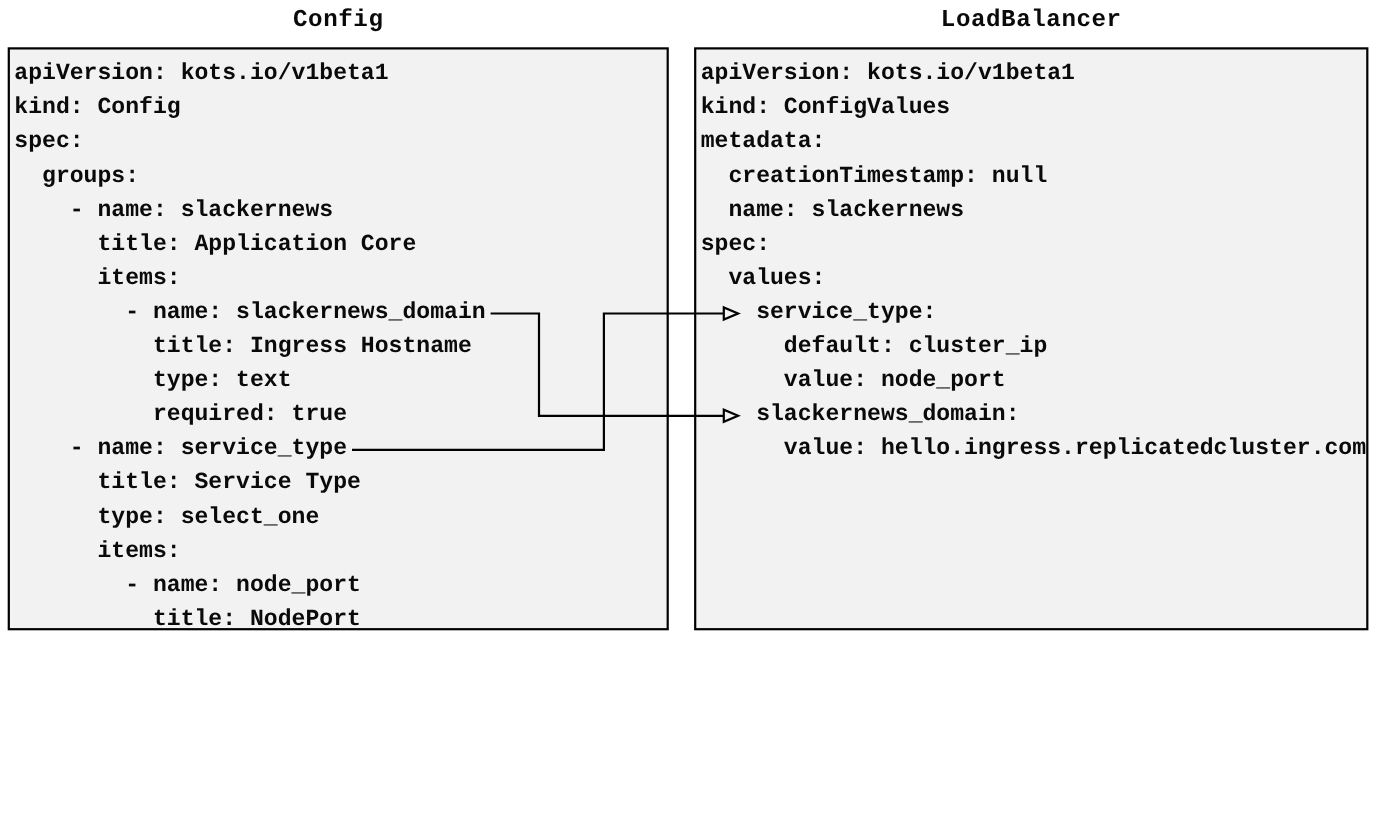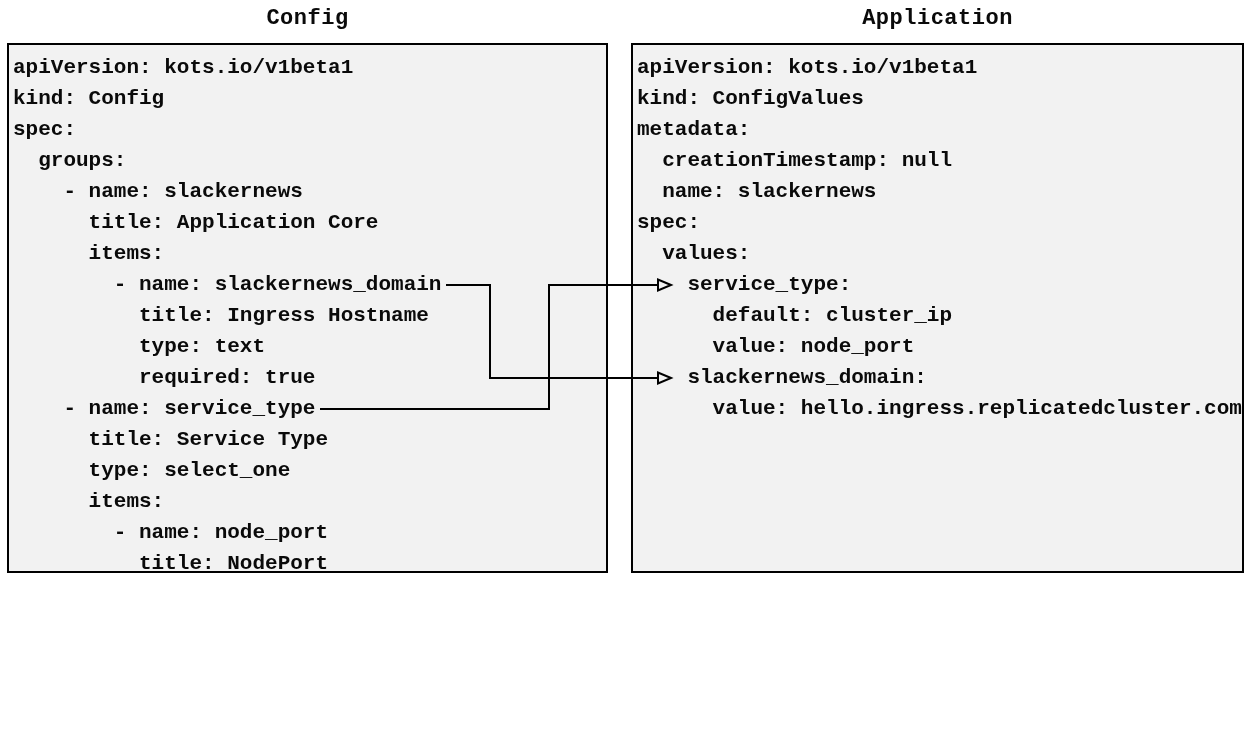--- a/index.html
+++ b/index.html
@@ -63,21 +63,21 @@
     stroke-linejoin: miter;
   }
 </style>
 </head>
 <body>
 
 <div>
 
   <div class="panel-title t-left">Config</div>
 
-  <div class="panel-title t-right">Application</div>
+  <div class="panel-title t-right">LoadBalancer</div>
 
   <div class="panel p-left">
     <pre class="code">apiVersion: kots.io/v1beta1
 kind: Config
 spec:
   groups:
     - name: slackernews
       title: Application Core
       items:
         - name: slackernews_domain

